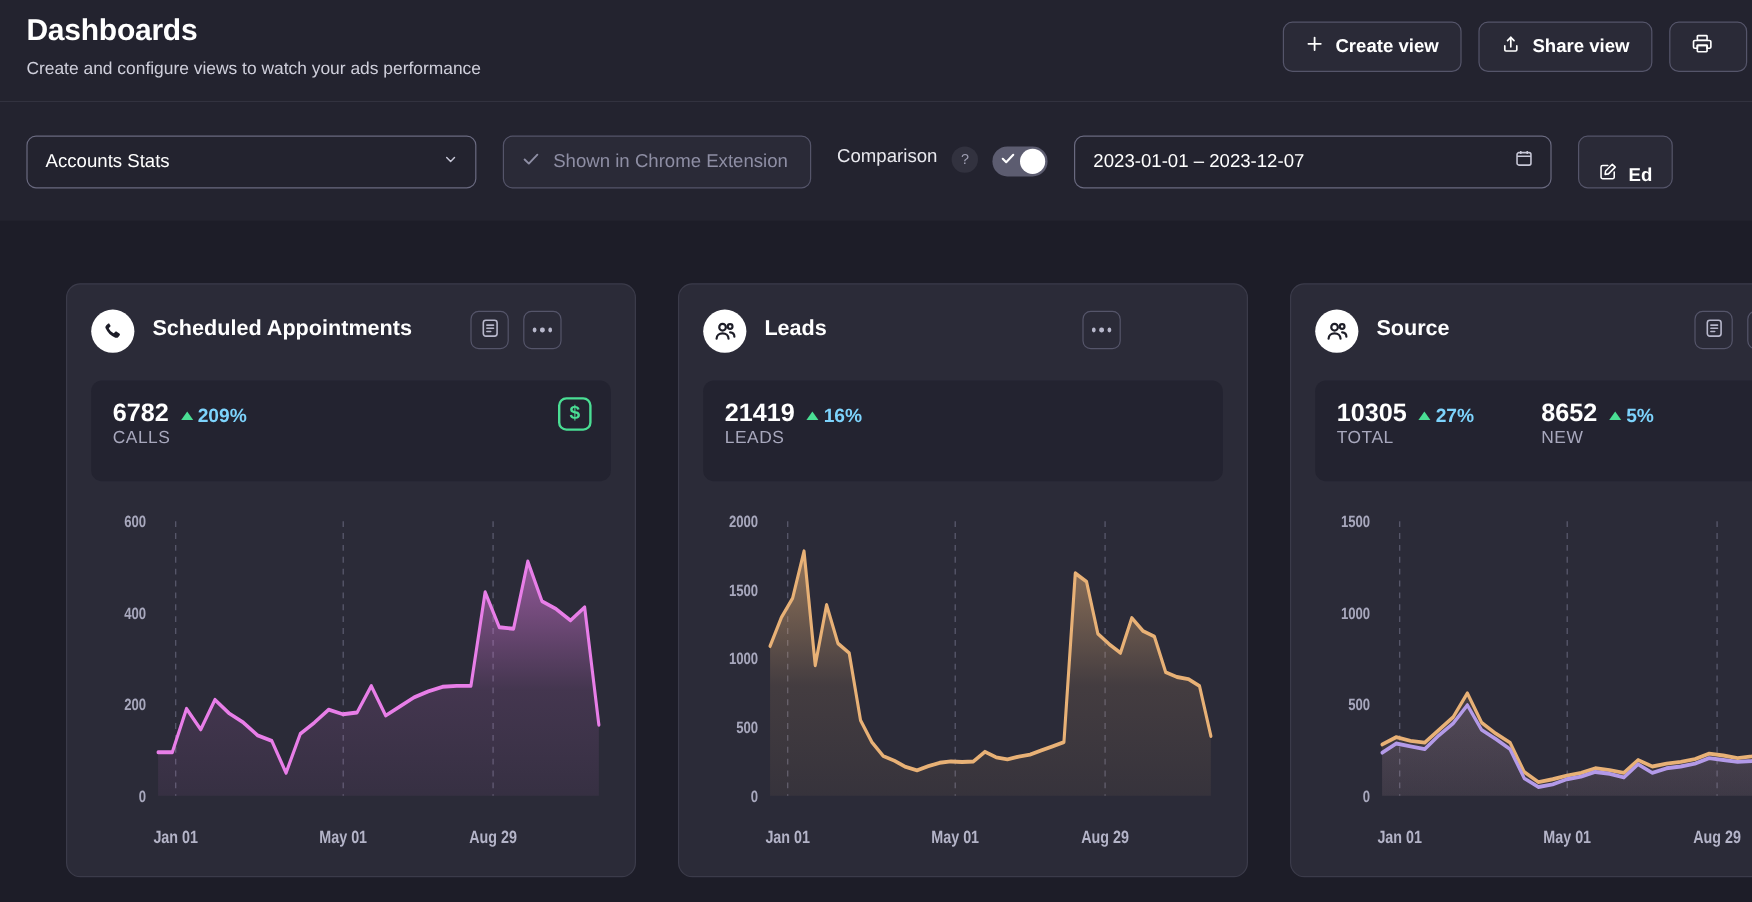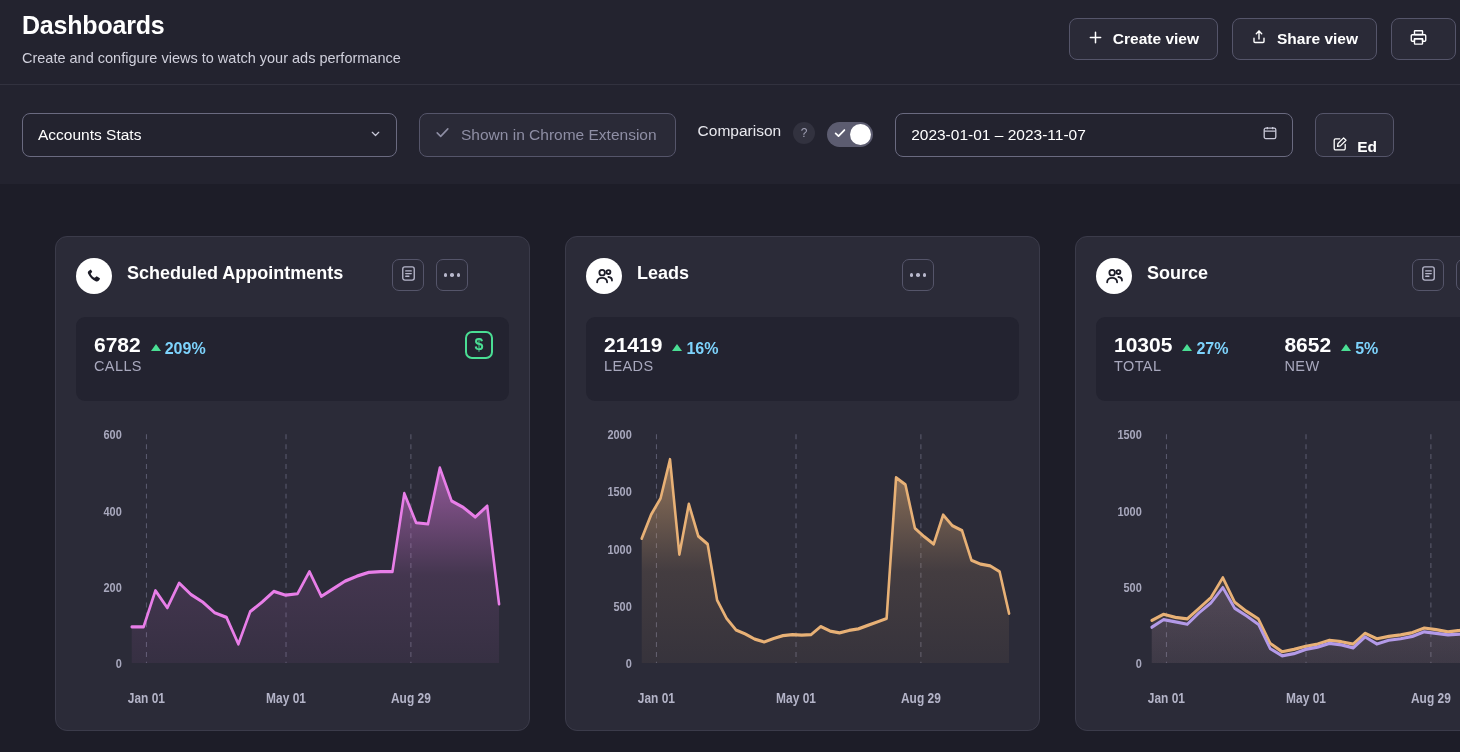--- a/index.html
+++ b/index.html
@@ -239,21 +239,21 @@
       <span class="tcheck">
         <svg width="14" height="14" viewBox="0 0 16 16" fill="none" stroke="#ffffff" stroke-width="2" stroke-linecap="round" stroke-linejoin="round">
             <path d="M3 8.4 6.3 11.6 13 4.6"></path>
           </svg>
       </span>
       <span class="knob"></span>
     </span>
   </div>
 
   <div class="date-box">
-    <span>2023-01-01 – 2023-11-07</span>
+    <span>2023-01-01 – 2023-12-07</span>
     <span>
       <svg width="16" height="16" viewBox="0 0 16 16" fill="none" stroke="#c8c8d8" stroke-width="1.3" stroke-linejoin="round">
         <rect x="2.2" y="3.2" width="11.6" height="10.4" rx="1.6"></rect>
           <path d="M2.2 6.2h11.6M5.3 1.9v2.4M10.7 1.9v2.4"></path>
       </svg>
     </span>
   </div>
 
   <button class="edit-btn">
     <span>

